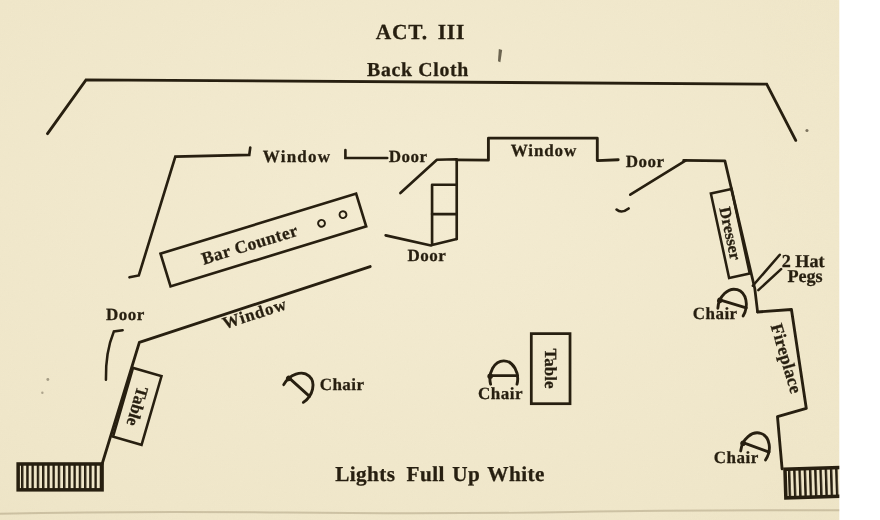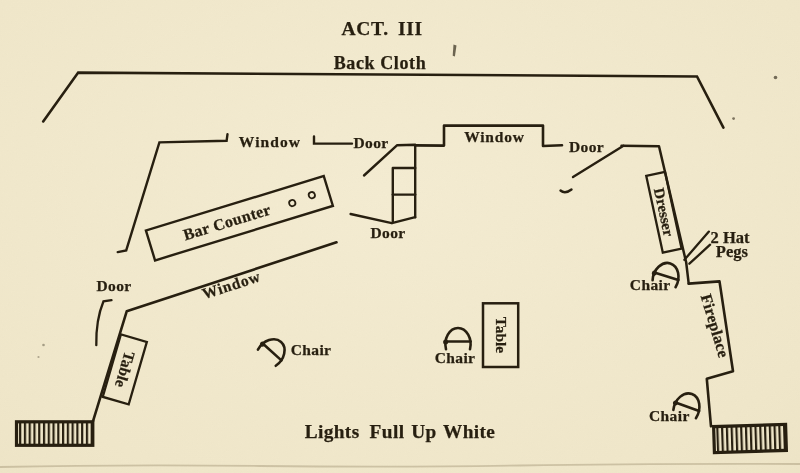--- a/index.html
+++ b/index.html
@@ -1,18 +1,18 @@
 <!DOCTYPE html>
 <html><head>
 <meta charset="utf-8">
 <style>
 html,body{margin:0;padding:0}
-.page{position:relative;width:800px;height:473px;overflow:hidden;
+.page{position:relative;width:737px;height:473px;overflow:hidden;
 background:
- radial-gradient(ellipse 900px 560px at 390px 190px, #f4ecd2 0%, #f0e7ca 55%, #e9dfc0 100%);}
+ radial-gradient(ellipse 900px 560px at 390px 190px, #f4ecd2 0%, #f0e7ca 55%, #e9dfc0 100%); padding-left: 26px;}
 svg{position:absolute;left:0;top:0}
 text{font-family:"Liberation Serif",serif;font-weight:bold;fill:#271f10;stroke:#271f10;stroke-width:0.25}
 </style>
 </head>
 <body>
 <div class="page">
 <svg width="800" height="473" viewBox="0 0 800 473">
 <defs>
 <pattern id="hatchV" patternUnits="userSpaceOnUse" width="4.77" height="30">
  <rect width="4.77" height="30" fill="none"></rect>

